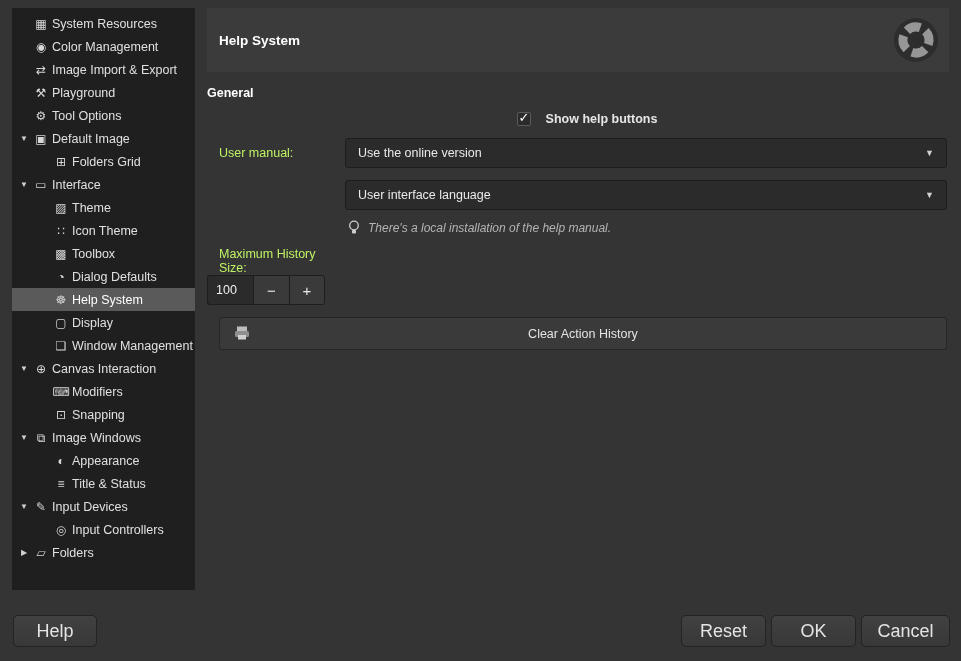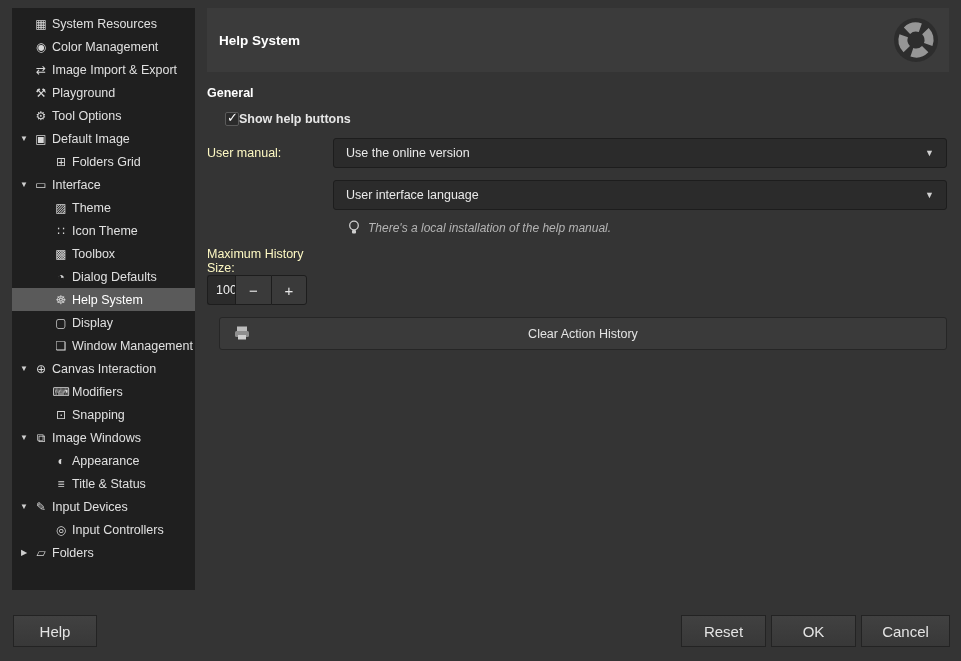--- a/index.html
+++ b/index.html
@@ -27,65 +27,65 @@
     position:absolute;left:207px;top:8px;width:742px;height:64px;background:#3b3b3b;
   }
   .content-title{
     position:absolute;left:12px;top:50%;transform:translateY(-50%);
     font-weight:bold;font-size:13.5px;color:#ffffff;
   }
   .lifebuoy{position:absolute;right:10px;top:9px;width:46px;height:46px;}
   
   .content{position:absolute;left:207px;top:72px;width:742px;box-sizing:border-box;}
   .section-title{font-weight:bold;color:#ffffff;margin:14px 0 0 0;font-size:12.5px;}
-  .checkbox-row{margin:12px 0 0 18px;display:flex;align-items:center;gap:0;font-weight:bold;}
+  .checkbox-row{margin:12px 0 0 18px;display:flex;align-items:center;gap:15px;font-weight:bold;justify-content:center;}
   .checkbox{
     width:14px;height:14px;flex:none;background:#2b2b2b;border:1px solid #5a5a5a;
     border-radius:2px;position:relative;box-sizing:border-box;
   }
   .checkbox.checked::after{
     content:"✓";position:absolute;left:1px;top:-3px;font-size:13px;font-weight:bold;color:#ffffff;
   }
   .field-row{display:flex;align-items:center;margin-top:12px;}
   .field-row.tight{}
-  .field-label{margin-left:0;width:126px;flex:none;color:#fef9c3;}
+  .field-label{margin-left:12px;width:126px;flex:none;color:#bef264;}
   .dropdown{
     flex:1;height:30px;margin-right:2px;background:#2b2b2b;border:1px solid #1d1d1d;
     border-radius:3px;display:flex;align-items:center;box-sizing:border-box;
     padding:0 12px;color:#eaeaea;cursor:default;
   }
   .dropdown .dd-text{flex:1;}
   .dropdown .dd-arrow{font-size:9px;color:#d0d0d0;flex:none;}
   .info-row{display:flex;align-items:center;gap:8px;margin:10px 0 0 141px;}
   .info-text{font-style:italic;color:#b4b4b4;font-size:12px;}
   .spin-row{display:flex;align-items:flex-start;margin-top:12px;flex-direction:column;}
   .spin-group{display:flex;height:30px;box-sizing:border-box;}
   .spin-field{
-    width:28px;background:#2b2b2b;border:1px solid #1d1d1d;border-right:none;
+    width:46px;background:#2b2b2b;border:1px solid #1d1d1d;border-right:none;
     border-radius:3px 0 0 3px;display:flex;align-items:center;padding-left:8px;
     box-sizing:border-box;color:#f0f0f0;
   }
   .spin-btn{
     width:36px;background:#3a3a3a;border:1px solid #1d1d1d;border-right:none;
     display:flex;align-items:center;justify-content:center;color:#e8e8e8;
     font-size:15px;box-sizing:border-box;cursor:default;
   }
   .spin-btn.plus{border-right:1px solid #1d1d1d;border-radius:0 3px 3px 0;}
   .clear-btn{
     margin:12px 2px 0 12px;height:31px;position:relative;
     background:#3a3a3a;border:1px solid #262626;border-radius:3px;
     display:flex;align-items:center;justify-content:center;color:#e4e4e4;cursor:default;
   }
   .clear-btn .clear-icon{position:absolute;left:14px;top:8px;}
   
   .btn{
     position:absolute;top:615px;height:32px;box-sizing:border-box;
-    background:linear-gradient(#414141,#383838);border:1px solid #232323;border-radius:0;
+    background:linear-gradient(#414141,#383838);border:1px solid #232323;border-radius:5px;
     color:#e4e4e4;display:flex;align-items:center;justify-content:center;cursor:default;
-    font-size:15px;
+    font-size:18px;
   }
   .btn-help{left:13px;width:84px;}
   .btn-reset{left:681px;width:85px;}
   .btn-ok{left:771px;width:85px;}
   .btn-cancel{left:861px;width:89px;}
 </style>
 </head>
 <body>
 
 <div class="sidebar">

